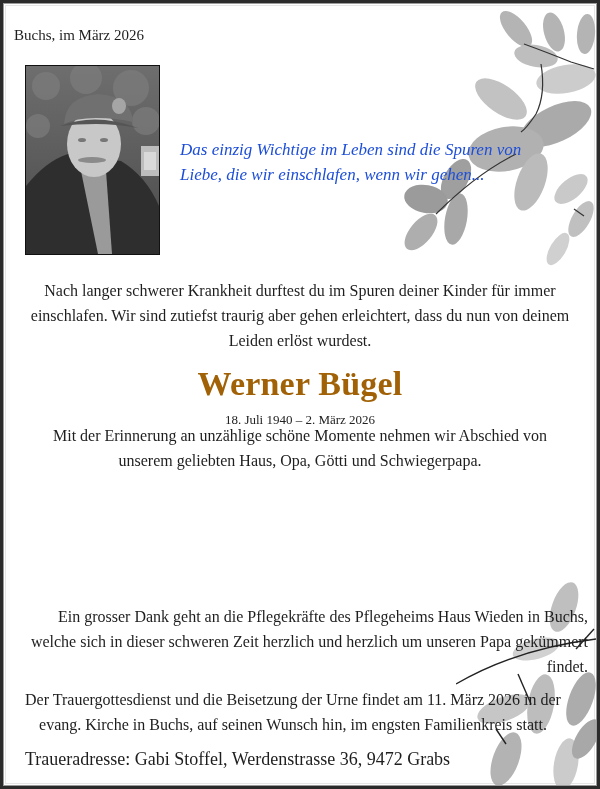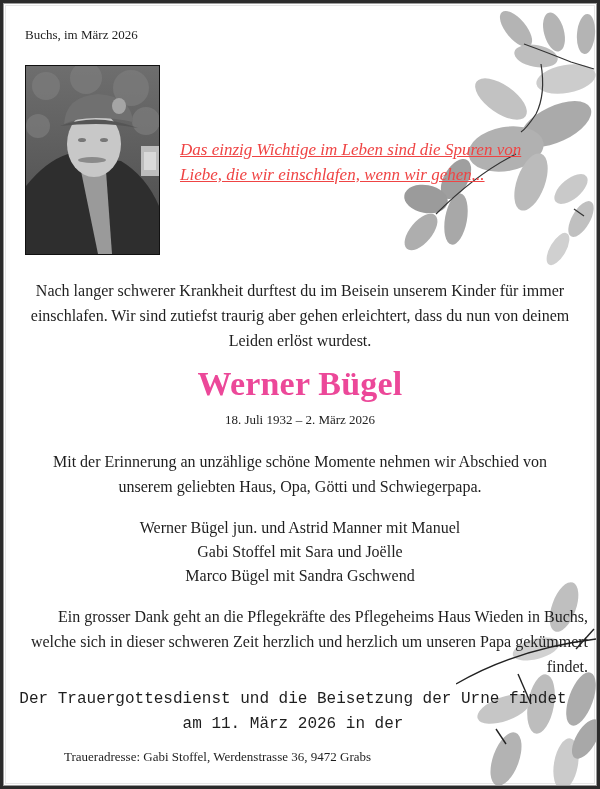--- a/index.html
+++ b/index.html
@@ -8,46 +8,46 @@
     position: absolute; left: 0; top: 0; width: 600px; height: 789px;
     box-sizing: border-box; background: #2b2b2b; padding: 3px;
   }
   .frame-inner {
     position: relative; width: 100%; height: 100%; box-sizing: border-box;
     background: #ffffff; border: 1px solid #9a9a9a; outline: 1px solid #e6e6e6; outline-offset: -3px;
     overflow: hidden;
   }
   .page { position: absolute; inset: 0; font-family: "Liberation Serif", "DejaVu Serif", serif; color: #1e1e1e; }
 
-  .place-date { position: absolute; left: 21px; top: 23px; font-size: 13px; }
+  .place-date { position: absolute; left: 10px; top: 23px; font-size: 15px; }
 
   .photo {
     position: absolute; left: 21px; top: 61px; width: 133px; height: 188px;
     background: #5c5c5c; border: 1px solid #111; overflow: hidden;
   }
   .photo svg { display: block; }
 
   .quote {
     position: absolute; left: 176px; top: 133px; width: 360px;
-    font-style: italic; font-size: 17px; line-height: 25px; color: #ef4444; z-index: 3; text-decoration: underline;
+    font-style: italic; font-size: 17px; line-height: 25px; color: #1d4ed8; z-index: 3;
   }
 
   .leaves-top { position: absolute; right: 0; top: 0; width: 200px; height: 270px; z-index: 2; }
   .leaves-bottom { position: absolute; right: 0; top: 575px; width: 140px; height: 212px; z-index: 2; }
 
   .block { position: absolute; left: 12px; right: 12px; text-align: center; font-size: 16px; line-height: 25px; z-index: 3; }
   .intro { top: 274px; }
-  .name { position: absolute; left: 0; right: 0; top: 361px; text-align: center; font-size: 34px; font-weight: bold; letter-spacing: 0.2px; color: #ec4899; z-index: 3; }
+  .name { position: absolute; left: 0; right: 0; top: 361px; text-align: center; font-size: 34px; font-weight: bold; letter-spacing: 0.2px; color: #a16207; z-index: 3; }
   .dates { position: absolute; left: 0; right: 0; top: 408px; text-align: center; font-size: 13px; color: #222; z-index: 3; }
-  .farewell { top: 445px; }
+  .farewell { top: 419px; }
   .family { top: 512px; }
   .family div { line-height: 24px; }
   .thanks { top: 600px; left: 8px; right: 8px; text-align: right; }
-  .service { top: 683px; left: 8px; right: 22px; font-family: Liberation Mono, monospace; }
-  .address { position: absolute; left: 21px; top: 745px; font-size: 13px; z-index: 3; margin-left: 39px; }
+  .service { top: 683px; left: 8px; right: 22px; }
+  .address { position: absolute; left: 21px; top: 745px; font-size: 18px; z-index: 3; }
 </style>
 </head>
 <body>
 
 <div class="frame">
   <div class="frame-inner">
     <div class="page">
 
       <svg class="leaves-top" viewBox="0 0 200 270">
         <g fill="#a8a8a8" opacity="0.85">
@@ -129,45 +129,41 @@
           <ellipse cx="93" cy="40" rx="7" ry="8" fill="#a5a5a5"></ellipse>
         </svg>
       </div>
 
       <div class="quote">
         <div>Das einzig Wichtige im Leben sind die Spuren von</div>
         <div>Liebe, die wir einschlafen, wenn wir gehen...</div>
       </div>
 
       <div class="block intro">
-        <div>Nach langer schwerer Krankheit durftest du im Beisein unserem Kinder für immer</div>
+        <div>Nach langer schwerer Krankheit durftest du im Spuren deiner Kinder für immer</div>
         <div>einschlafen. Wir sind zutiefst traurig aber gehen erleichtert, dass du nun von deinem</div>
         <div>Leiden erlöst wurdest.</div>
       </div>
 
       <div class="name">Werner Bügel</div>
-      <div class="dates">18. Juli 1932 – 2. März 2026</div>
+      <div class="dates">18. Juli 1940 – 2. März 2026</div>
 
       <div class="block farewell">
         <div>Mit der Erinnerung an unzählige schöne Momente nehmen wir Abschied von</div>
         <div>unserem geliebten Haus, Opa, Götti und Schwiegerpapa.</div>
       </div>
 
-      <div class="block family">
-        <div>Werner Bügel jun. und Astrid Manner mit Manuel</div>
-        <div>Gabi Stoffel mit Sara und Joëlle</div>
-        <div>Marco Bügel mit Sandra Gschwend</div>
-      </div>
 
       <div class="block thanks">
         <div>Ein grosser Dank geht an die Pflegekräfte des Pflegeheims Haus Wieden in Buchs,</div>
         <div>welche sich in dieser schweren Zeit herzlich und herzlich um unseren Papa gekümmert</div>
         <div>findet.</div>
       </div>
 
       <div class="block service">
         <div>Der Trauergottesdienst und die Beisetzung der Urne findet am 11. März 2026 in der</div>
+        <div>evang. Kirche in Buchs, auf seinen Wunsch hin, im engsten Familienkreis statt.</div>
       </div>
 
       <div class="address">Traueradresse: Gabi Stoffel, Werdenstrasse 36, 9472 Grabs</div>
     </div>
   </div>
 </div>
 
 </body></html>

